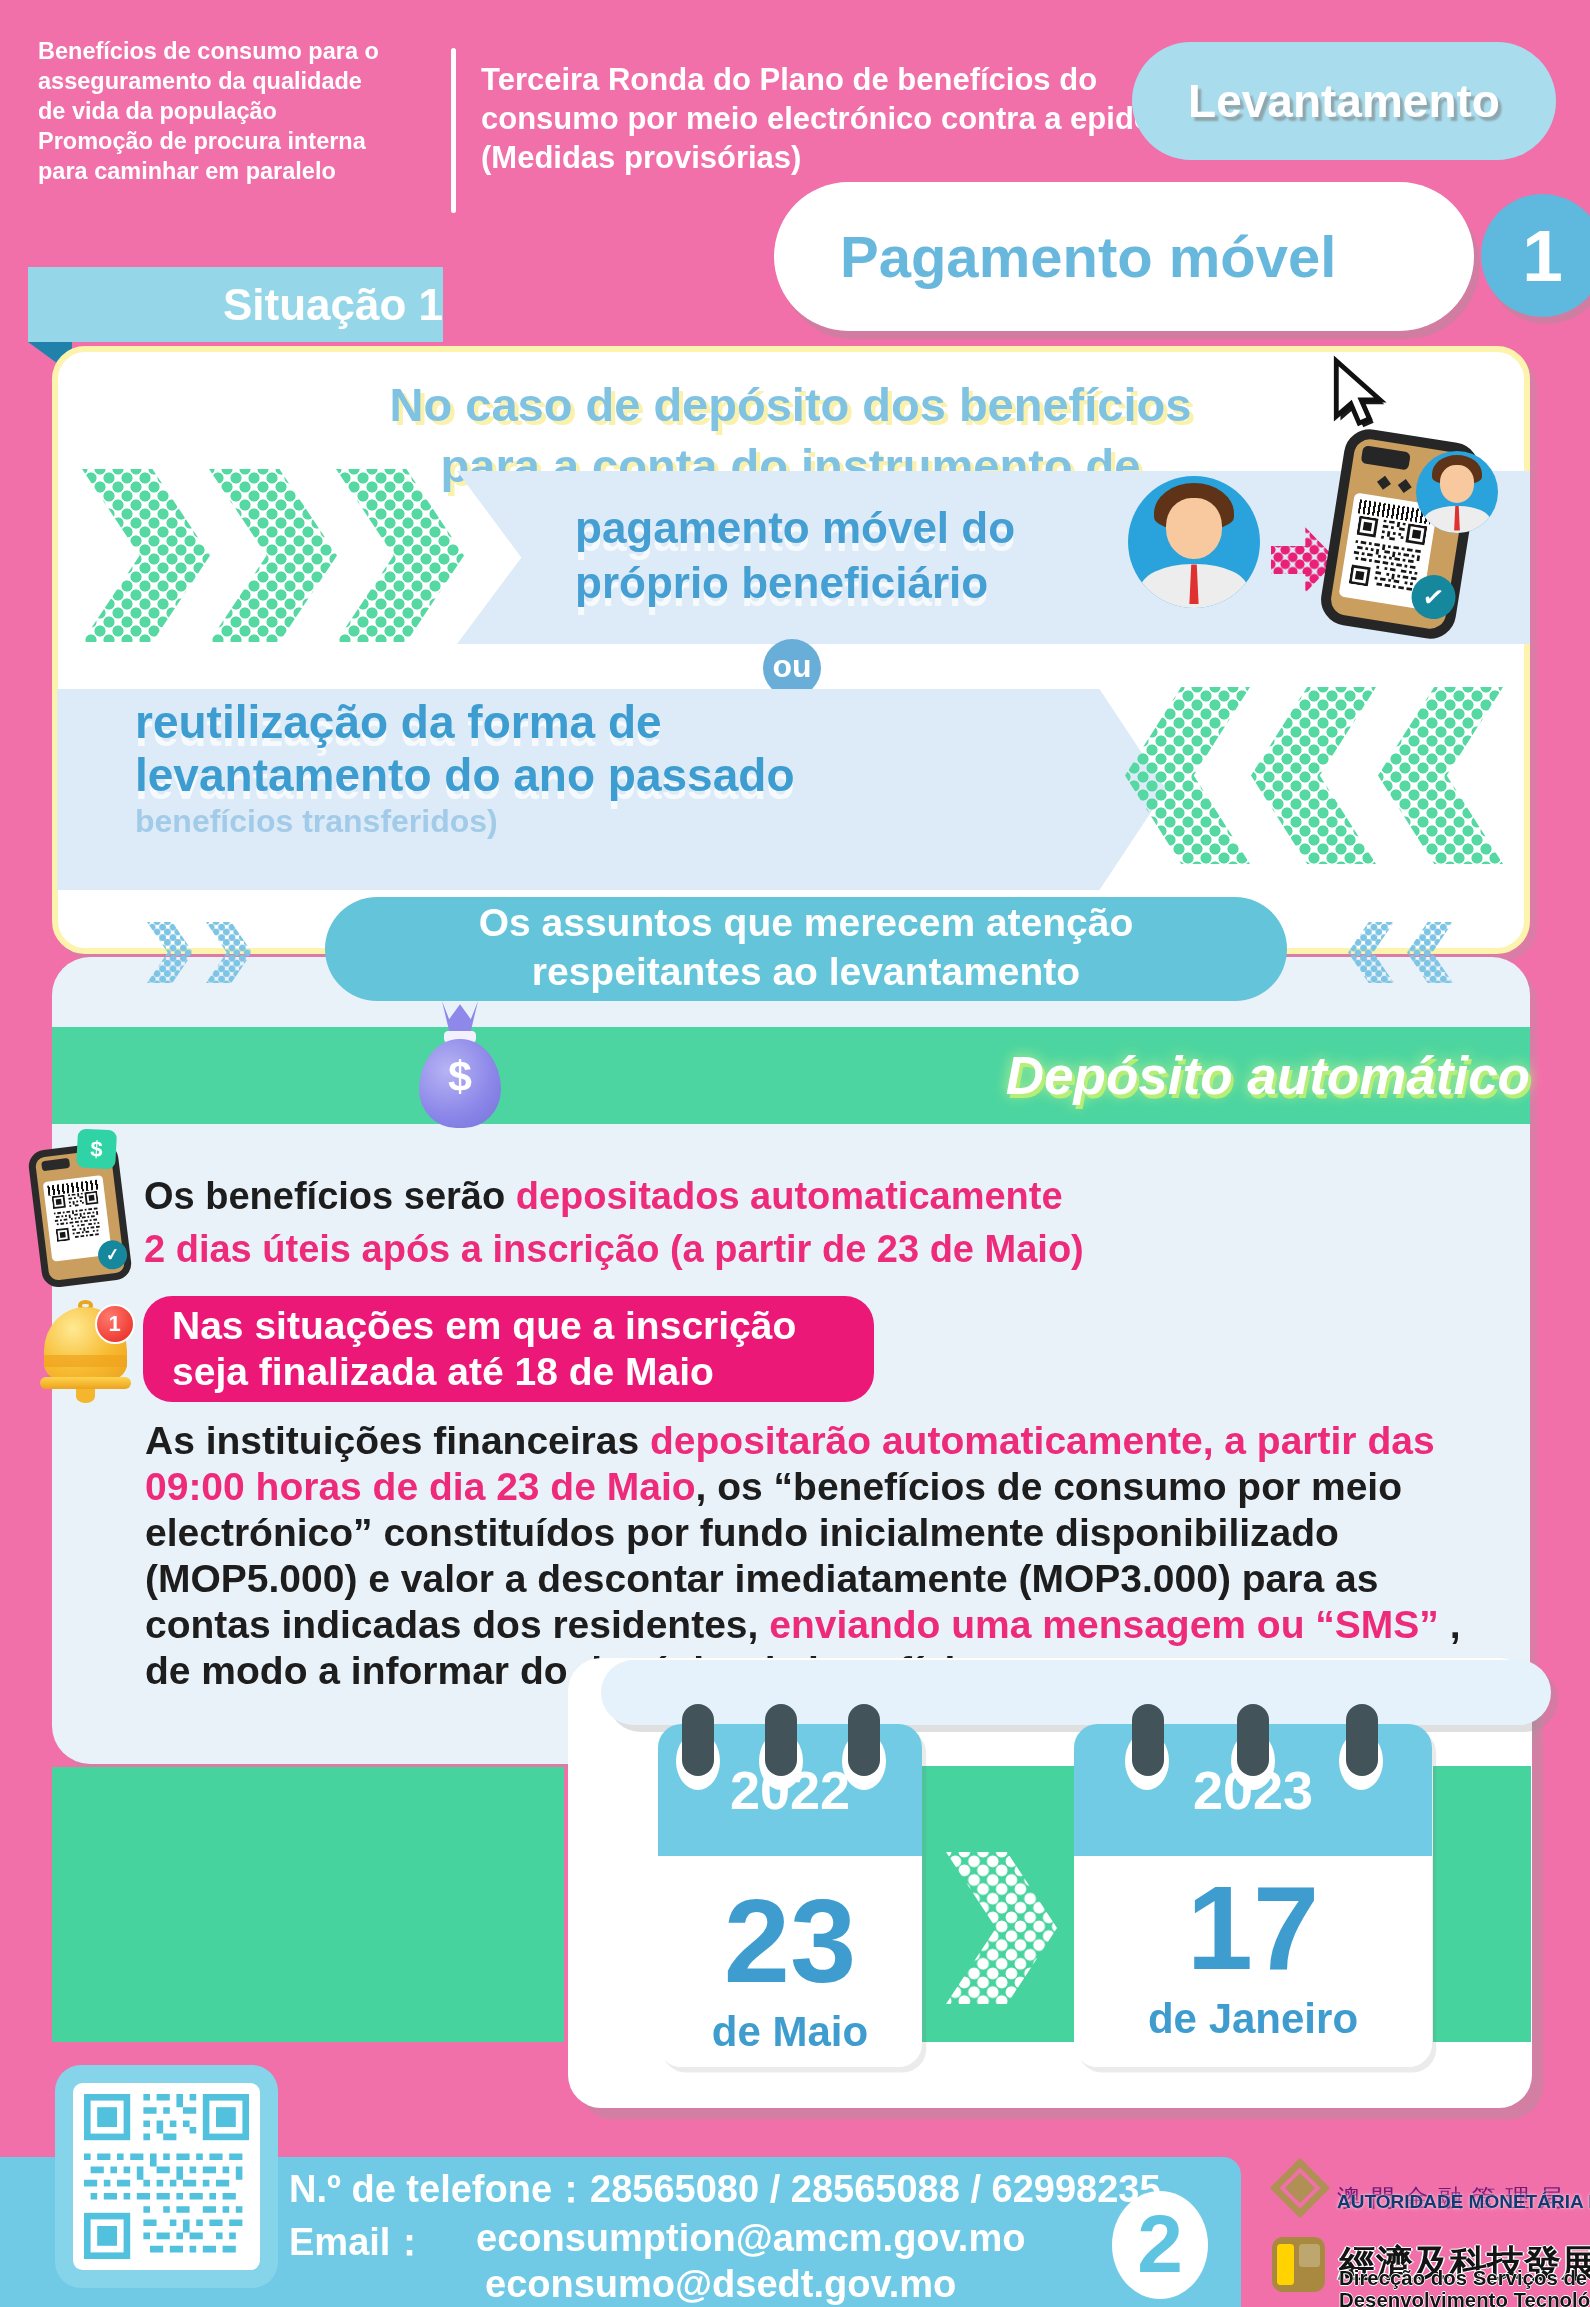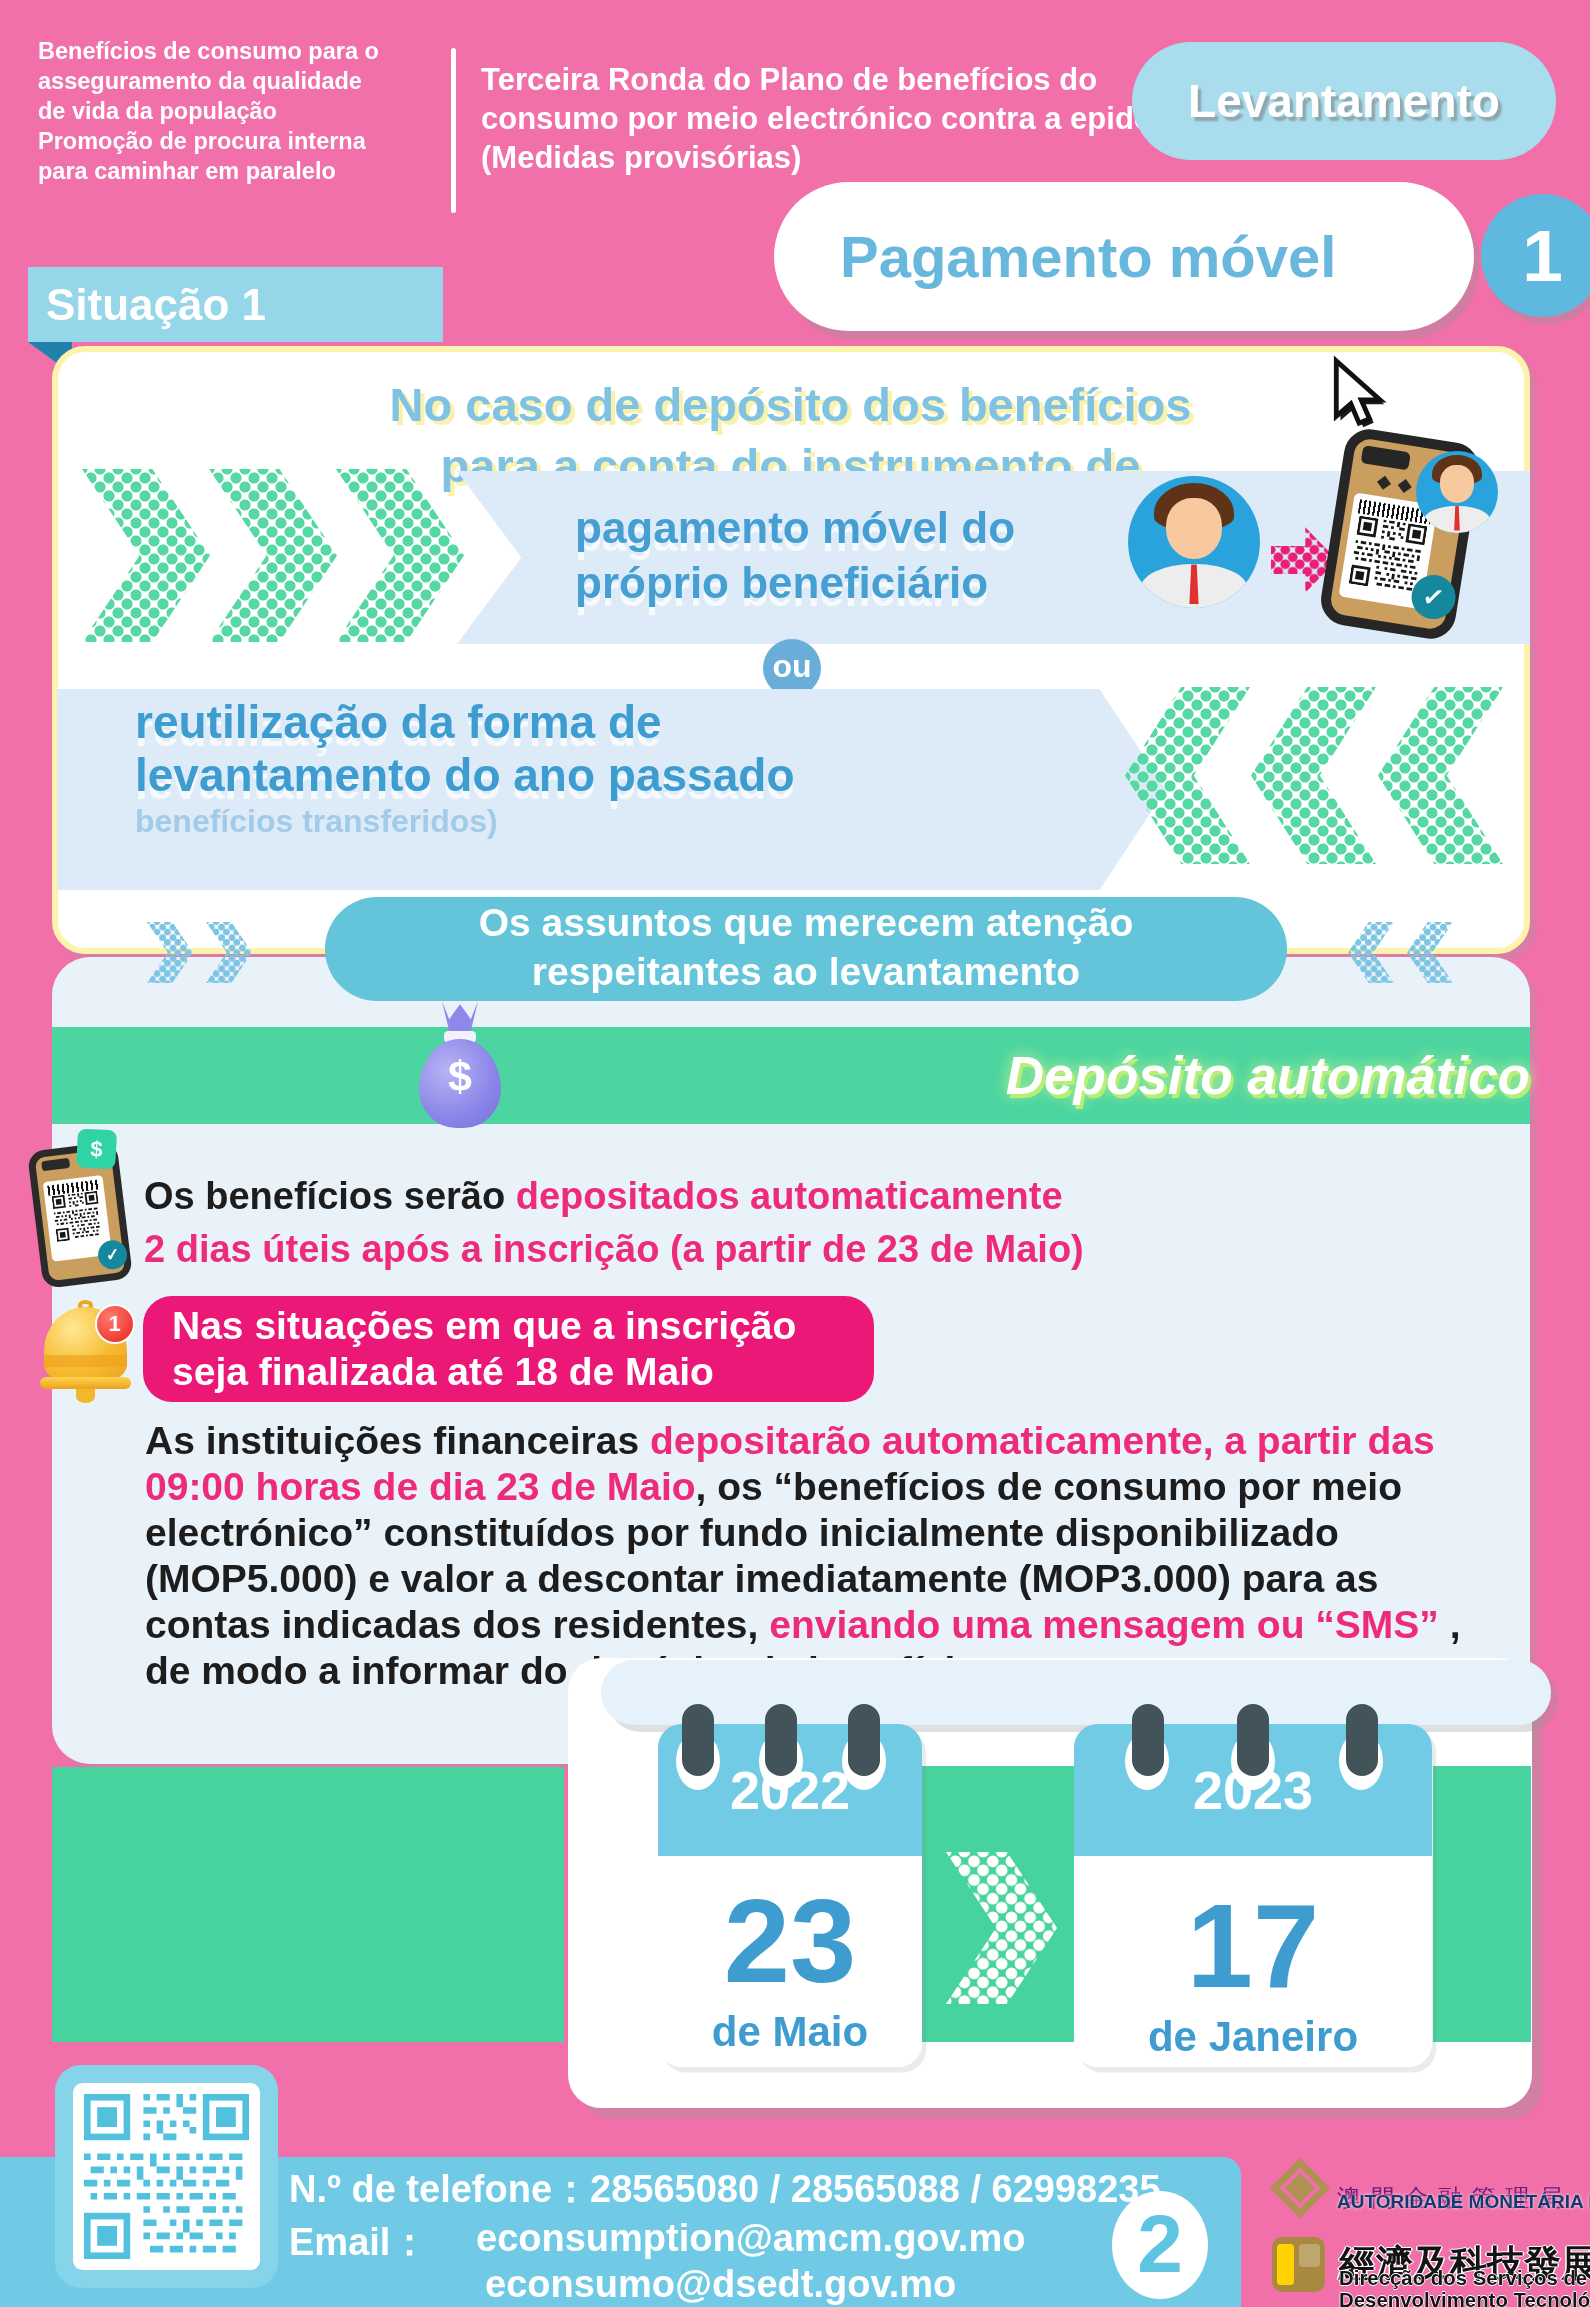--- a/index.html
+++ b/index.html
@@ -14,21 +14,21 @@
              text-align:center;line-height:118px;font-size:46px;font-weight:800;color:#fff;
              text-shadow:3.5px 4.2px 2.1px rgba(120,120,120,.55);}
   .pm-pill{left:774px;top:182px;width:700px;height:149px;border-radius:75px;background:#fff;
            box-shadow:5.5px 8.3px 0 rgba(150,150,150,.35);}
   .pm-label{left:66px;top:0;width:602px;height:149px;line-height:149px;font-size:58px;font-weight:800;color:#68b7dd;}
   .one-circle{left:1481px;top:194px;width:123px;height:123px;border-radius:50%;background:#5fb8de;
               text-align:center;line-height:123px;font-size:73px;font-weight:800;color:#fff;
               box-shadow:4.2px 7px 0 rgba(150,150,150,.35);}
   
   .situacao{left:28px;top:267px;width:415px;height:75px;background:#95d7e9;}
-  .situacao span{display:block;padding-left:18px;line-height:75px;font-size:44px;font-weight:800;color:#fff;}
+  .situacao span{display:block;padding-left:18px;line-height:75px;font-size:44px;font-weight:800;color:#fff;text-align:right;}
   .fold{left:28px;top:342px;width:44px;height:32px;background:#2082ab;clip-path:polygon(0 0,100% 0,100% 100%);}
   
   .card1{left:52px;top:346px;width:1478px;height:608px;background:#fff;border:6.2px solid #fcf4ad;
          border-radius:33px;box-sizing:border-box;box-shadow:7px 7px 0 rgba(160,160,160,.25);}
   .headline{left:57px;top:374px;width:1467px;text-align:center;font-size:47px;line-height:61px;
             font-weight:800;color:#7fc2e2;text-shadow:4.2px 4.2px 0 #faf1ac;}
   .headline span{display:block;}
   
   .chev-r{clip-path:polygon(0 0,55% 0,100% 50%,55% 100%,0 100%,45% 50%);}
   .chev-l{clip-path:polygon(45% 0,100% 0,55% 50%,100% 100%,45% 100%,0 50%);}
@@ -338,21 +338,21 @@
   <div class="abs cal" style="left:658px;width:264px;">
     <div class="cal-head">2022</div>
     <div class="cal-body">
       <div class="cal-day" style="margin-top:19.4px;">23</div>
       <div class="cal-month">de Maio</div>
     </div>
   </div>
   <div class="abs cal" style="left:1074px;width:358px;">
     <div class="cal-head">2023</div>
     <div class="cal-body">
-      <div class="cal-day" style="margin-top:24px;">17</div>
+      <div class="cal-day" style="margin-top:6px;">17</div>
       <div class="cal-month">de Janeiro</div>
     </div>
   </div>
 
   <div class="abs ring-hole" style="left:676px;"></div>
   <div class="abs ring-hole" style="left:759px;"></div>
   <div class="abs ring-hole" style="left:842px;"></div>
   <div class="abs ring-hole" style="left:1125px;"></div>
   <div class="abs ring-hole" style="left:1231px;"></div>
   <div class="abs ring-hole" style="left:1339px;"></div>

